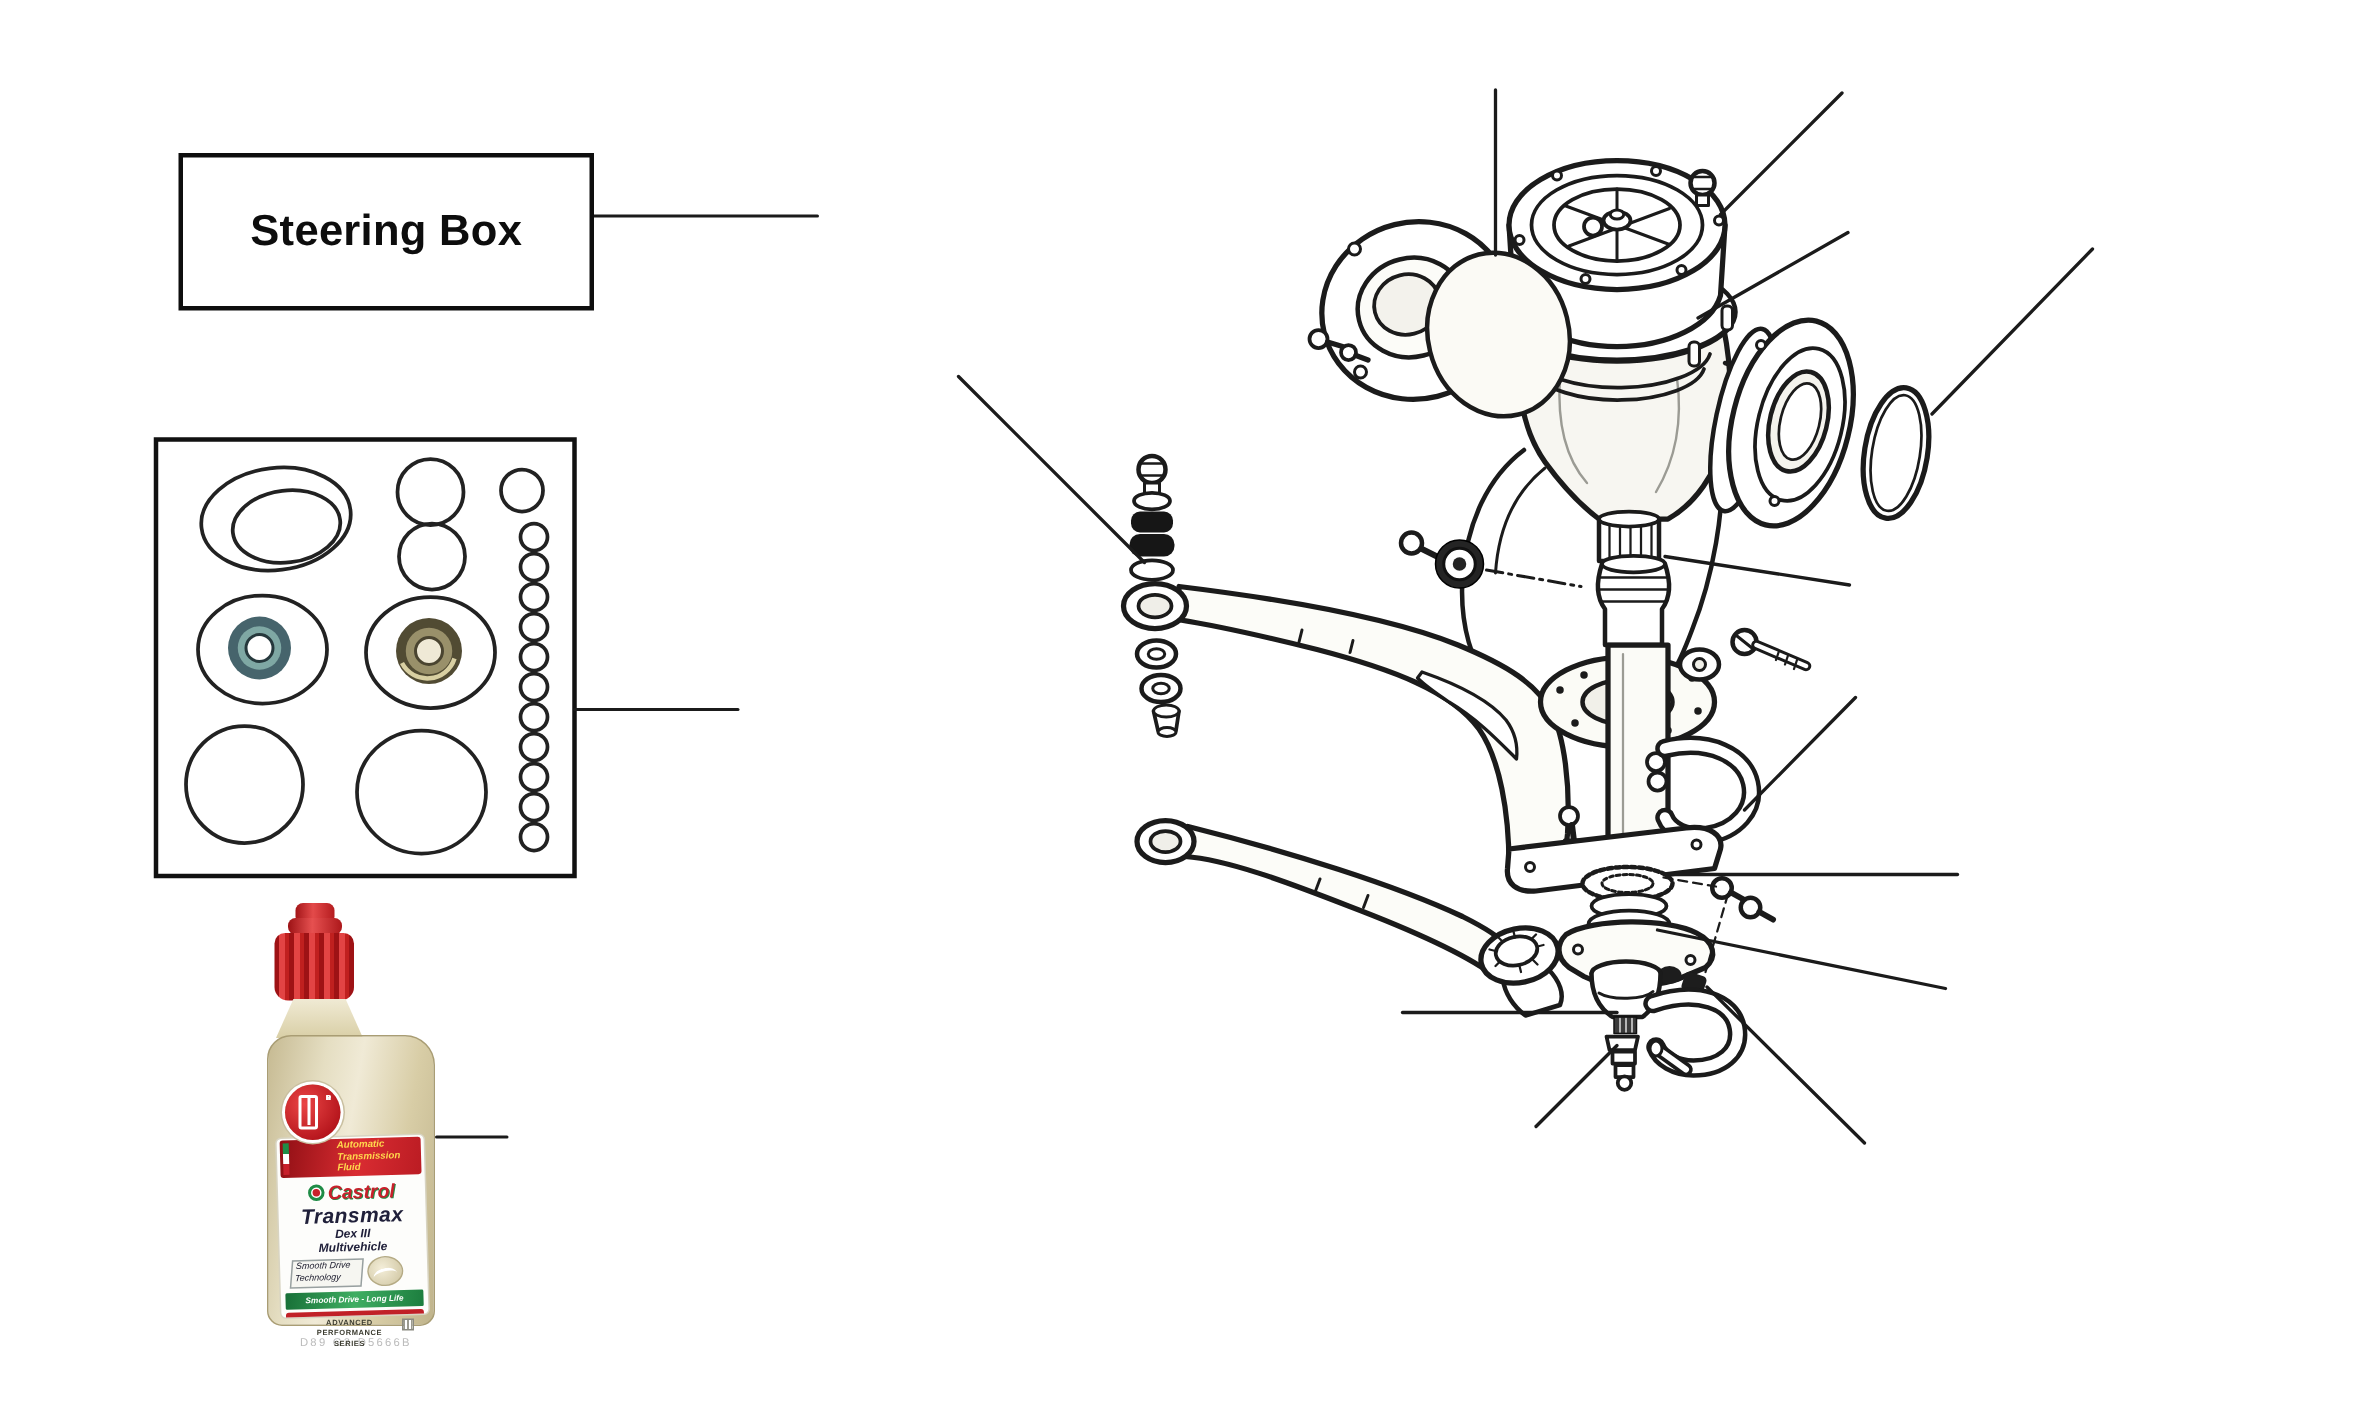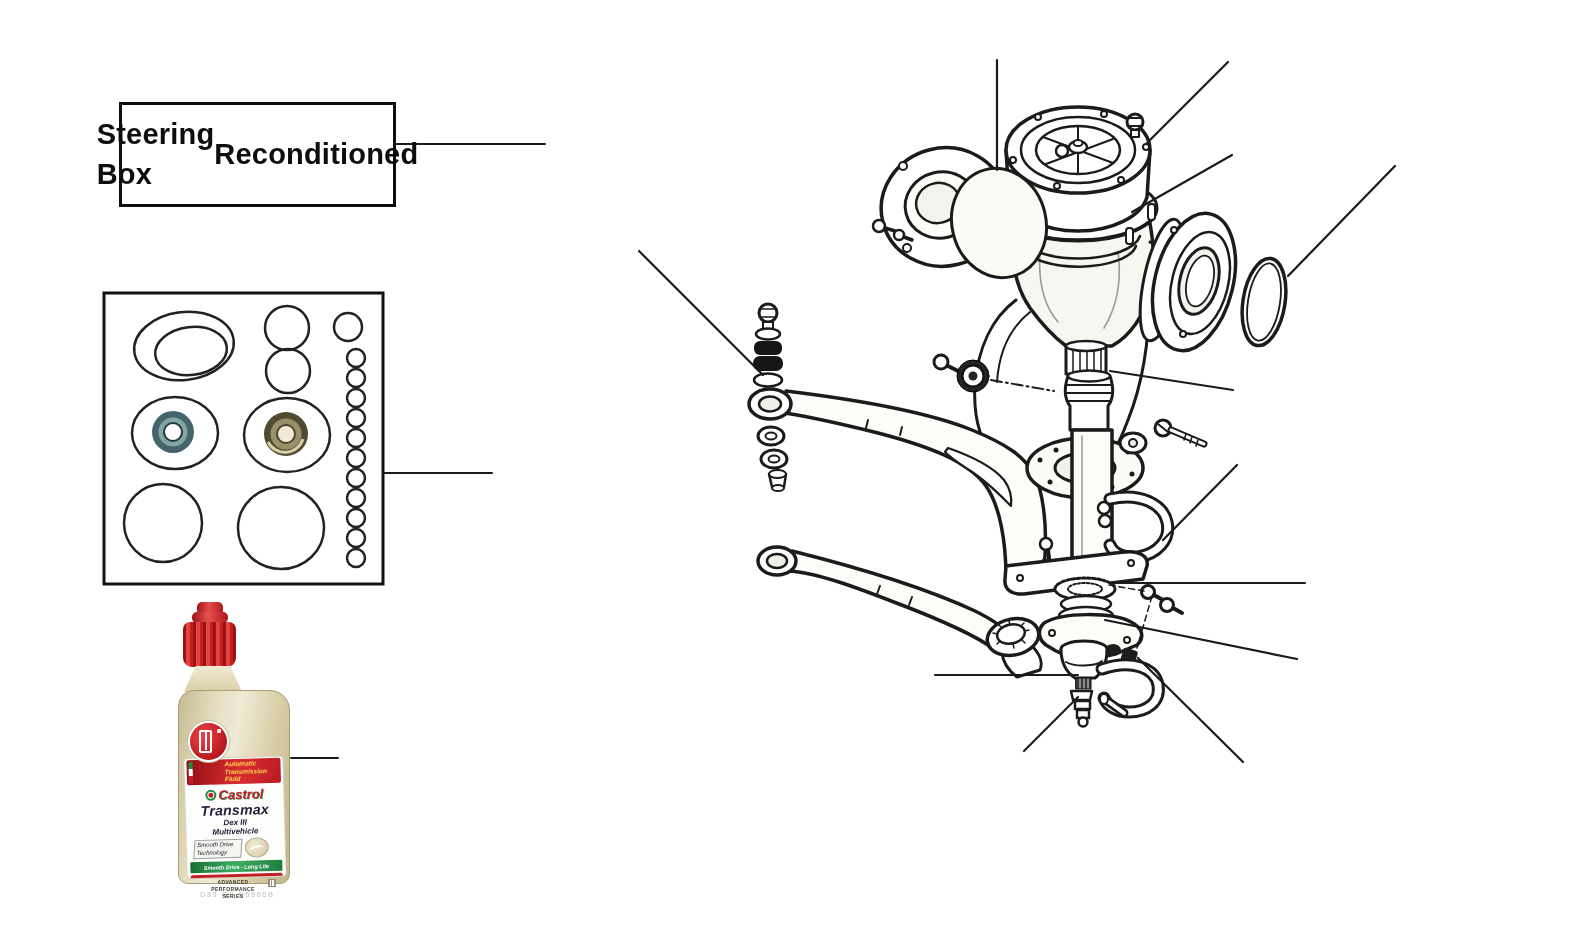--- a/index.html
+++ b/index.html
@@ -383,21 +383,20 @@
         <line x1="1105" y1="620" x2="1297" y2="659"></line>
         <line x1="935" y1="675" x2="1078" y2="675"></line>
         <line x1="1078" y1="697" x2="1024" y2="751"></line>
         <line x1="1138" y1="658" x2="1243" y2="762"></line>
       </g>
     </g>
   </svg>
 
   <div class="title-box">
     <div>Steering Box</div>
-    <div>Reconditioned</div>
   </div>
 
   <div class="bottle">
     <div class="cap-tip"></div>
     <div class="cap-ring"></div>
     <div class="cap-main"></div>
     <div class="neck"></div>
     <div class="bot-body">
       <div class="handle"></div>
     </div>

